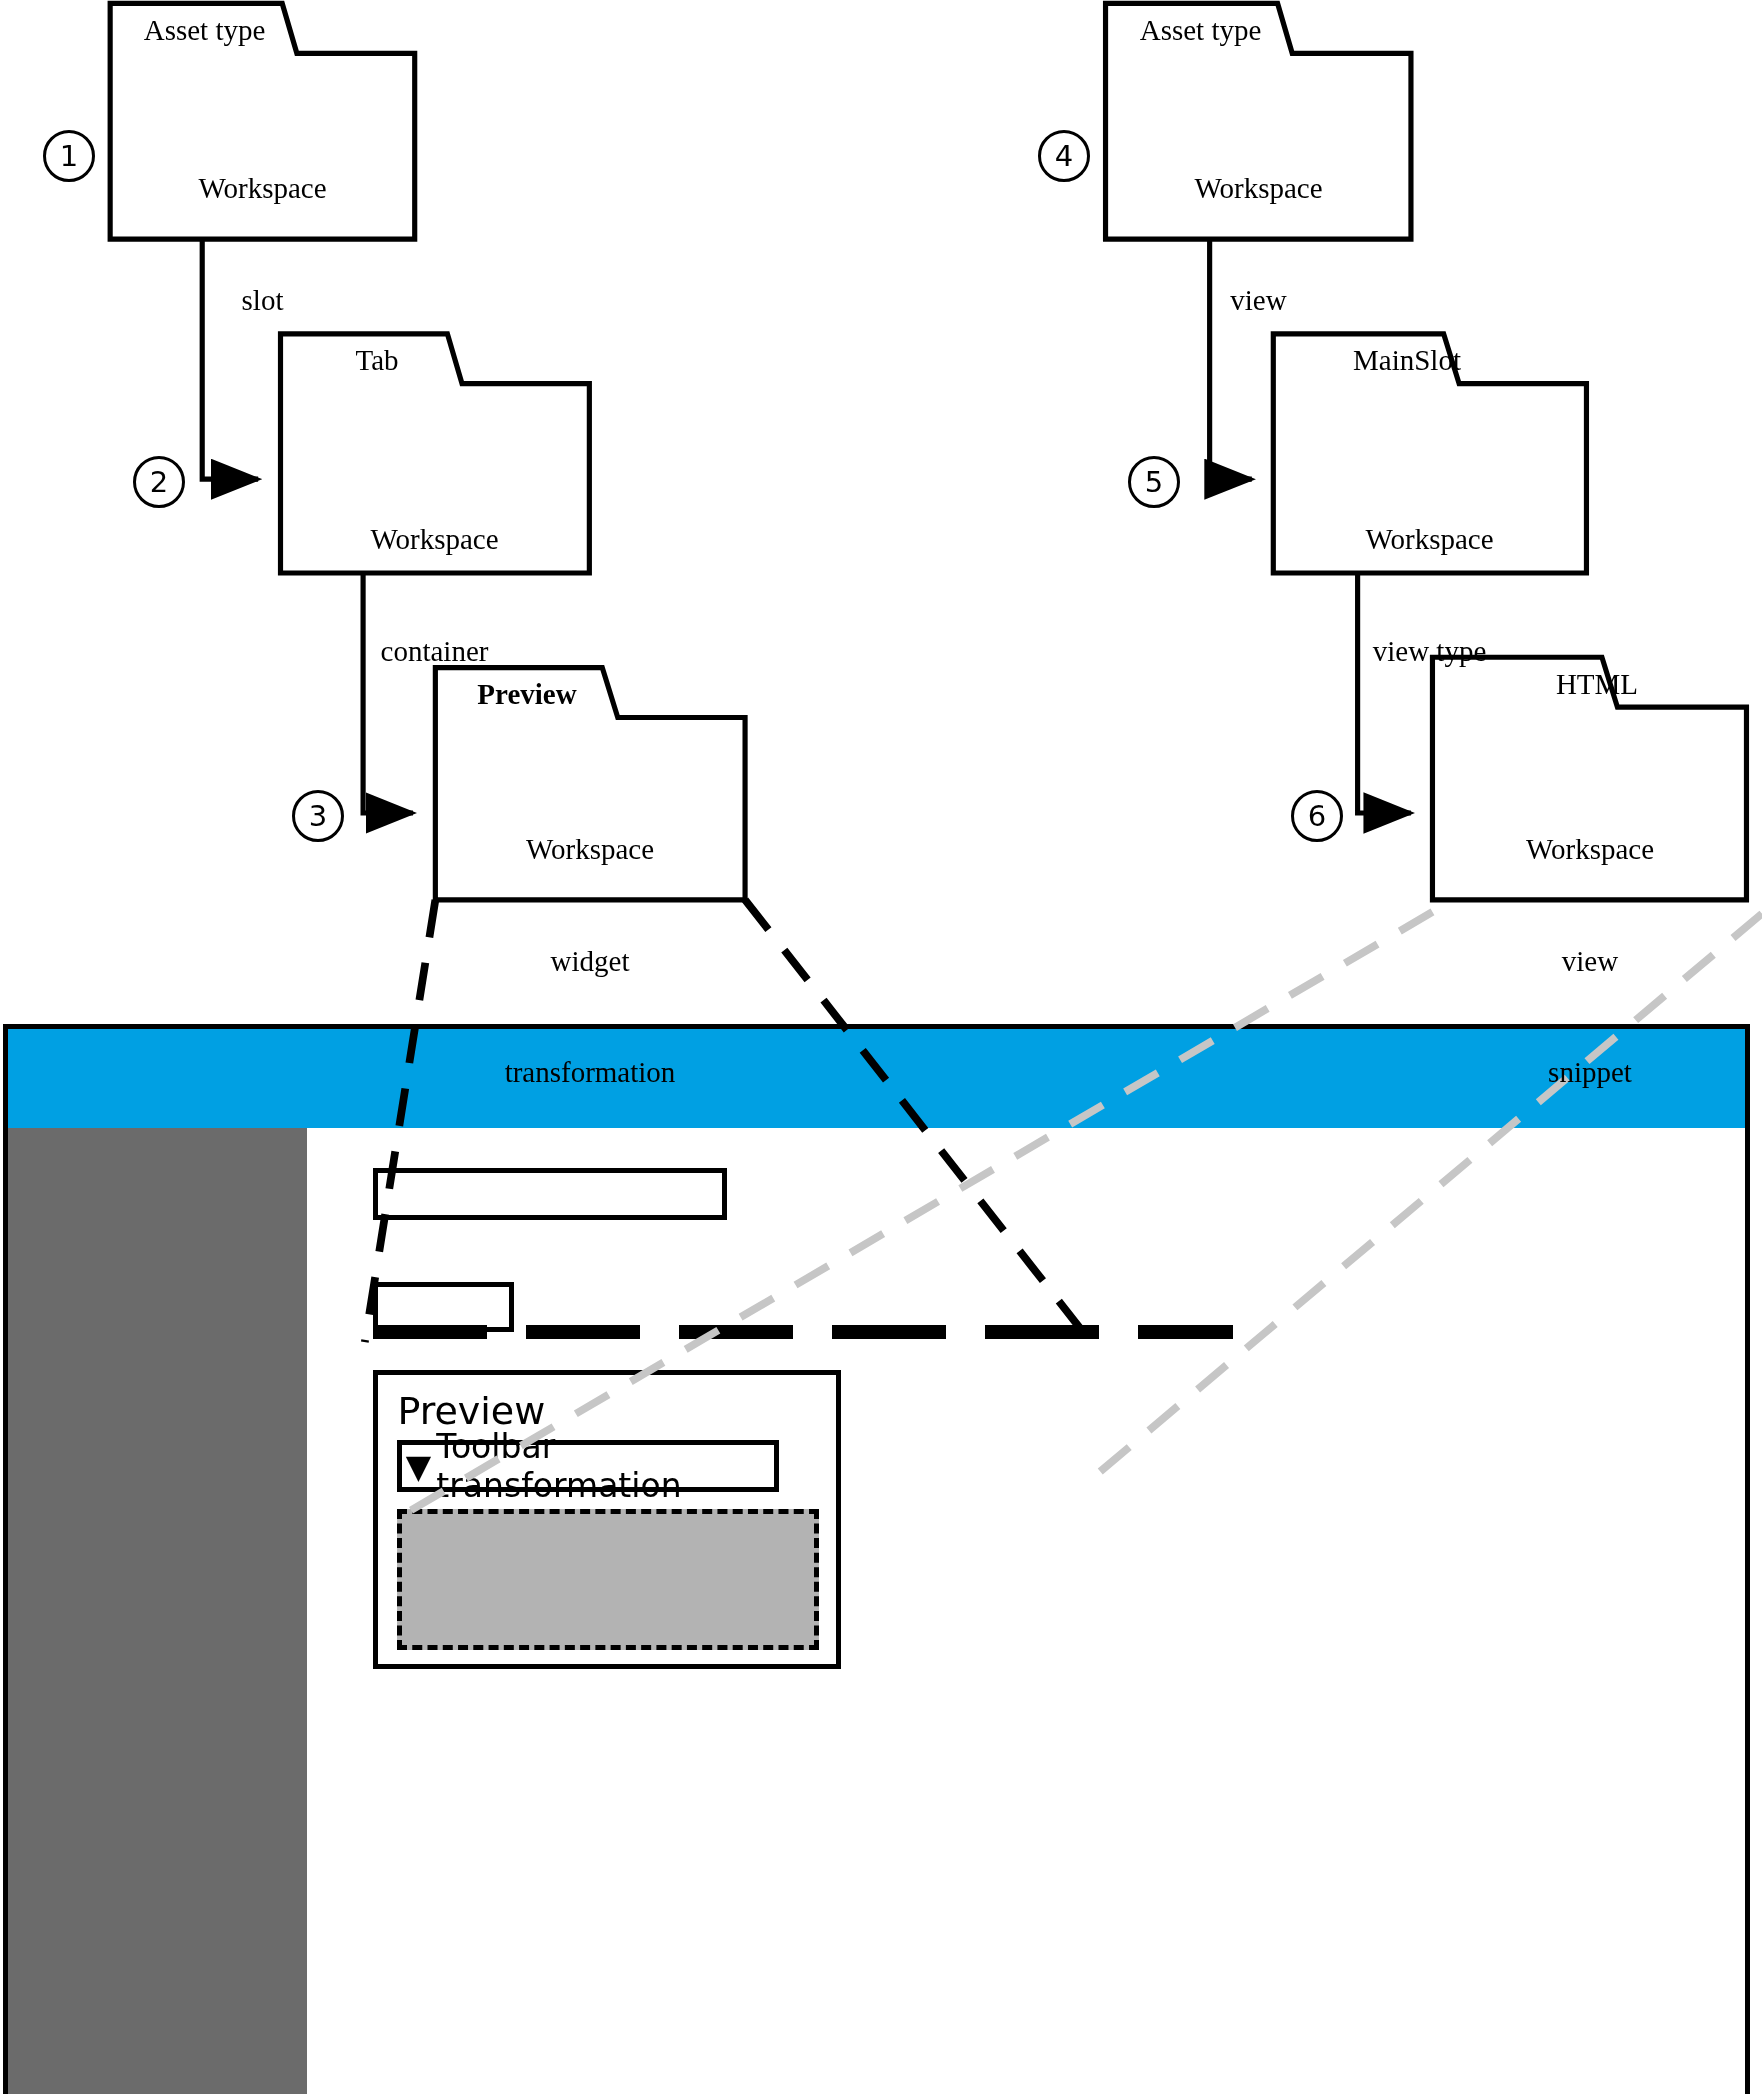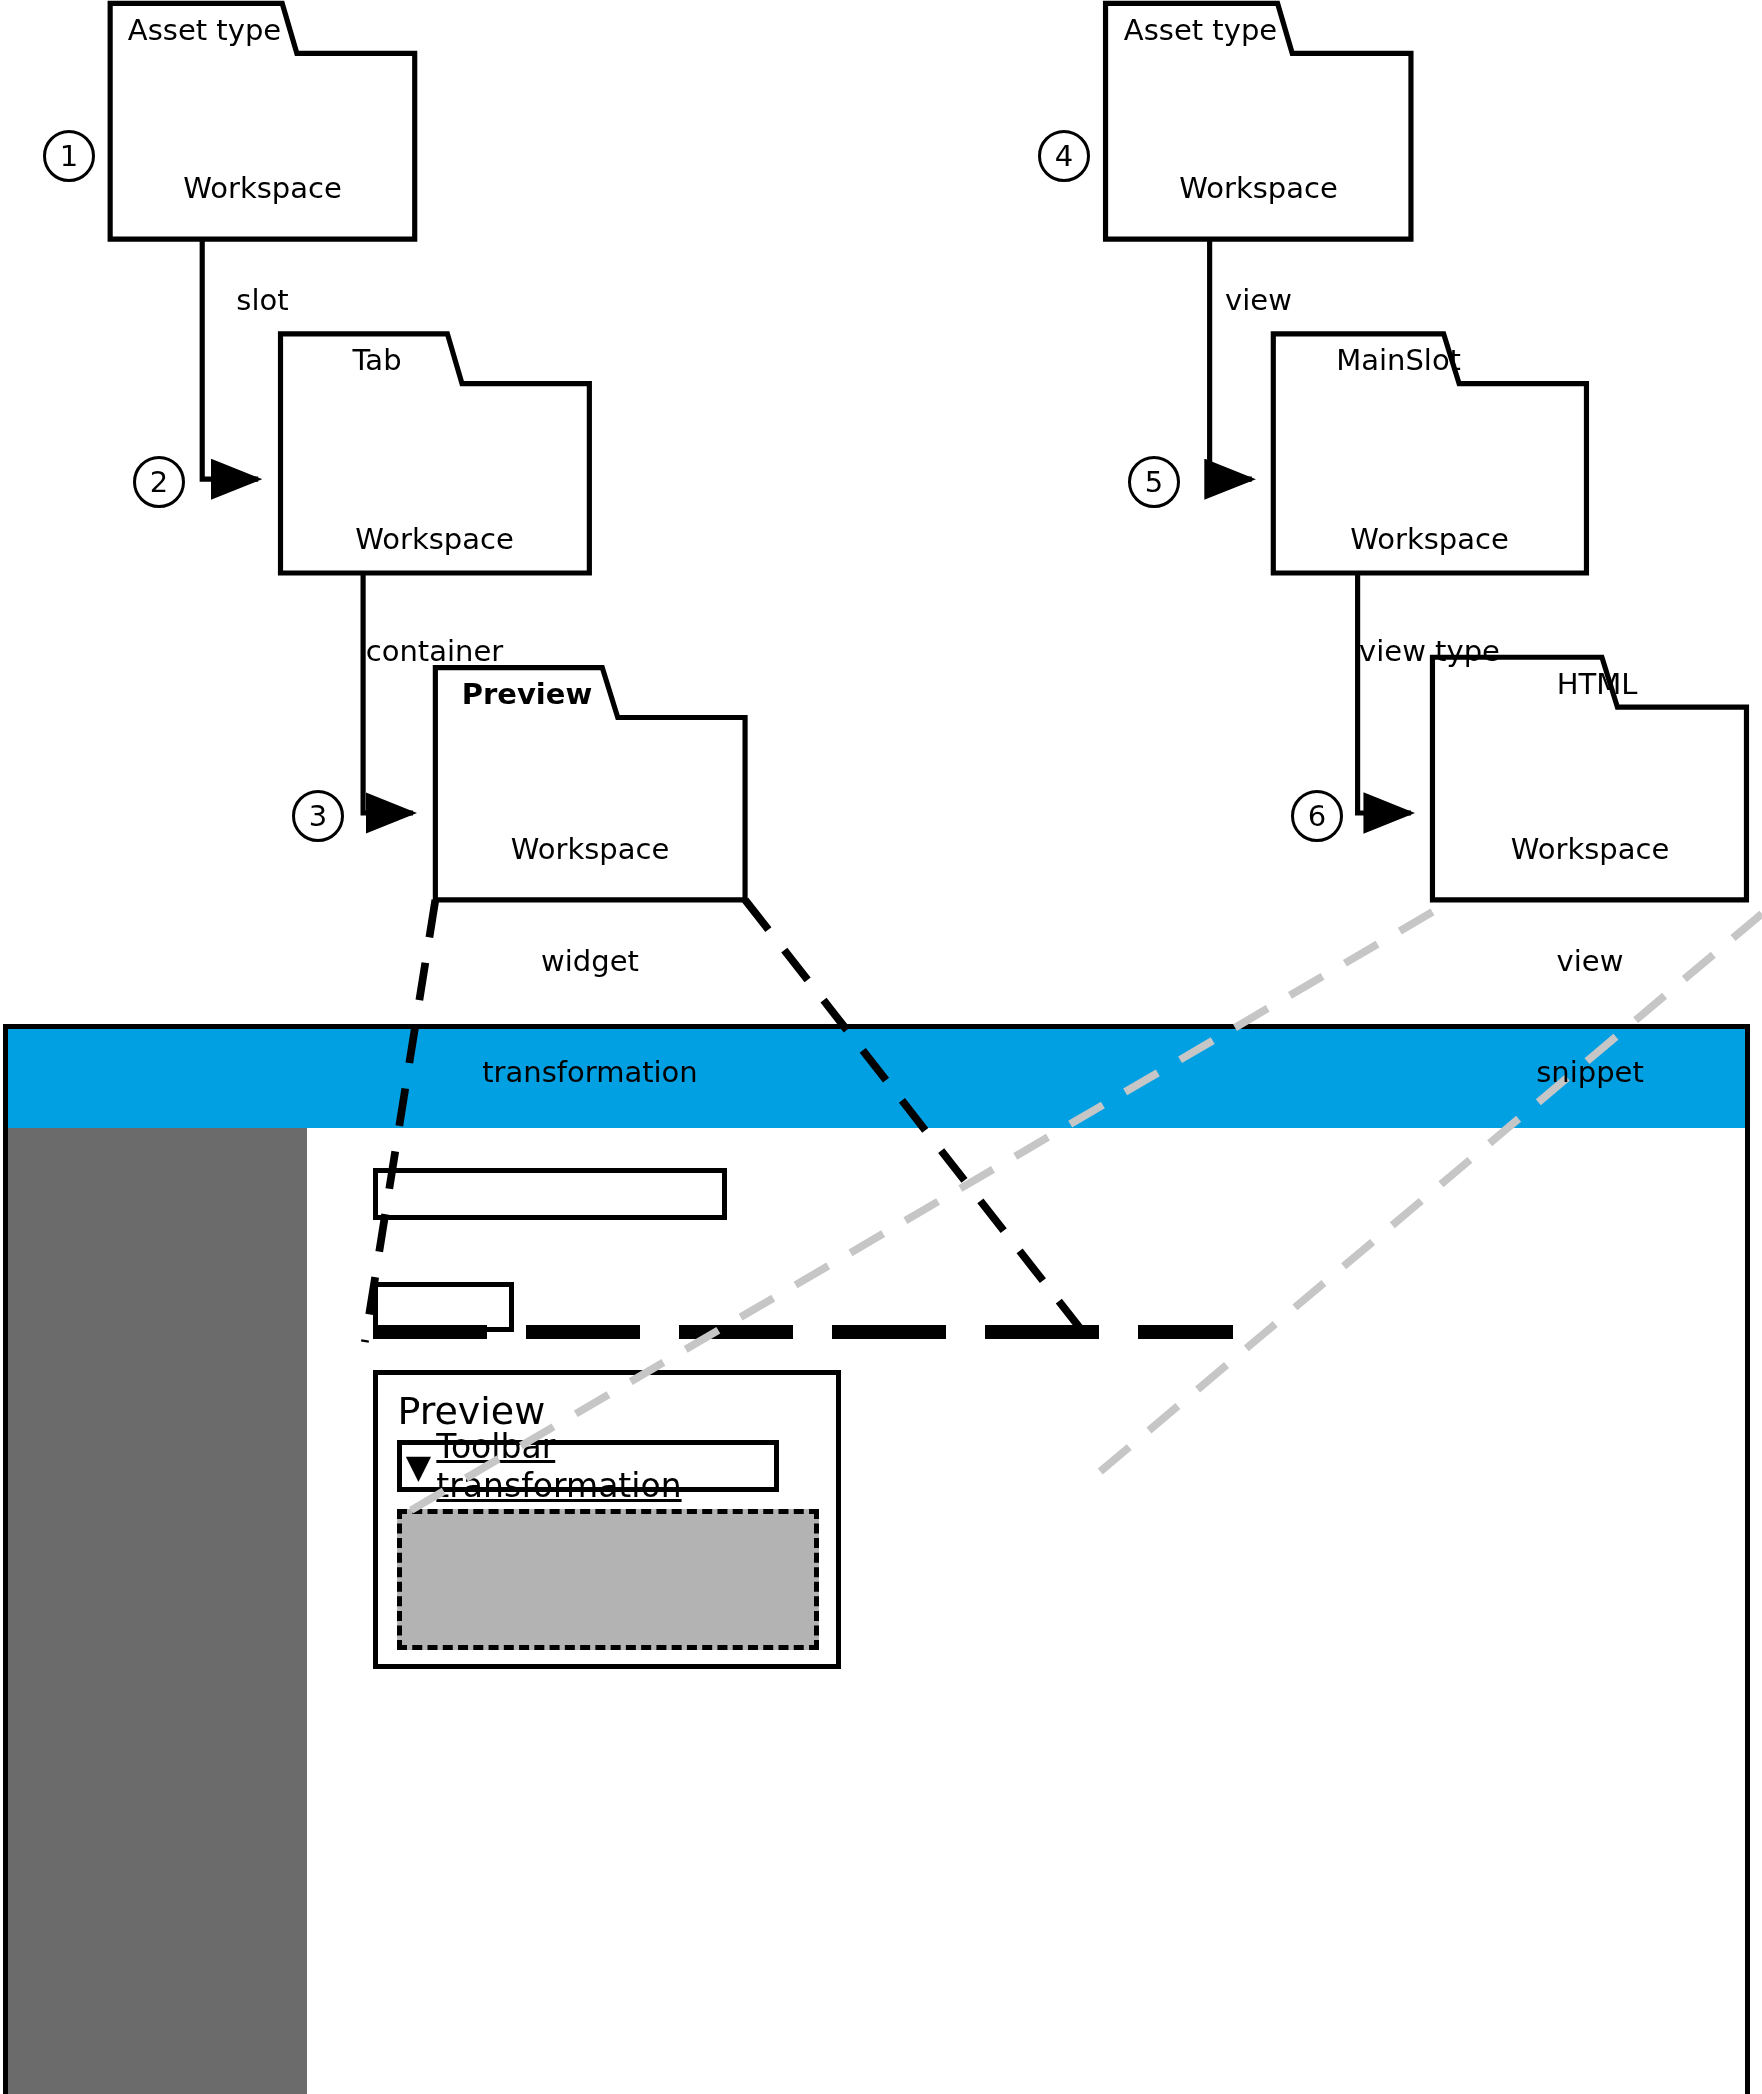--- a/index.html
+++ b/index.html
@@ -1,20 +1,20 @@
 <!DOCTYPE html>
 <html style="font-size:13.8px"><head>
 <meta charset="utf-8">
 <style>
   html,body{margin:0;padding:0;background:#ffffff;}
   body{width:1762px;height:2094px;position:relative;overflow:hidden;
        font-family:"DejaVu Sans","Liberation Sans",sans-serif;color:#000;}
   #stage{position:absolute;left:0;top:0;width:1762px;height:2094px;}
   svg.layer{position:absolute;left:0;top:0;width:1762px;height:2094px;overflow:visible;}
-  .txt{position:absolute;white-space:pre;text-align:center;line-height:1.28;}
+  .txt{position:absolute;white-space:pre;text-align:center;line-height:1.28;font-family:Liberation Serif, serif;}
   .folder-title{font-size:29px;}
   .folder-title.bold{font-weight:bold;}
   .folder-body{font-size:29px;text-align:center;}
   .num{position:absolute;width:46px;height:46px;border:3.4px solid #000;border-radius:50%;
        display:flex;align-items:center;justify-content:center;font-size:29px;background:#fff;}
   .ui-label{position:absolute;white-space:pre;}
 </style>
 </head>
 <body>
 
@@ -63,21 +63,21 @@
                 background:repeating-linear-gradient(to right,#000 0 114px,transparent 114px 153px);"></div>
 
     <div style="position:absolute;left:365px;top:341px;width:468px;height:299px;
                 border:5.2px solid #000;background:#fff;box-sizing:border-box;">
       <div class="ui-label" style="left:19px;top:13.8px;font-size:38px;">Preview</div>
 
       <div style="position:absolute;left:19px;top:65px;width:382px;height:52px;
                   border:5.2px solid #000;background:#fff;box-sizing:border-box;
                   display:flex;align-items:center;gap:5.2px;padding-left:3.4px;">
         <span style="font-size:33px;line-height:1;">▼</span>
-        <span style="font-size:33px;text-decoration:underline;">Toolbar transformation</span>
+        <span style="font-size:33px;">Toolbar transformation</span>
       </div>
 
       <div style="position:absolute;left:19px;top:134px;width:422px;height:141px;
                   background:#B3B3B3;border:5.2px dashed #000;box-sizing:border-box;"></div>
     </div>
   </div>
 
   <svg class="layer" viewBox="0 0 2048 2434">
 
     <path d="M506,1046 L424,1560" fill="none" stroke="#000" stroke-width="9" stroke-dasharray="44 30"></path>

